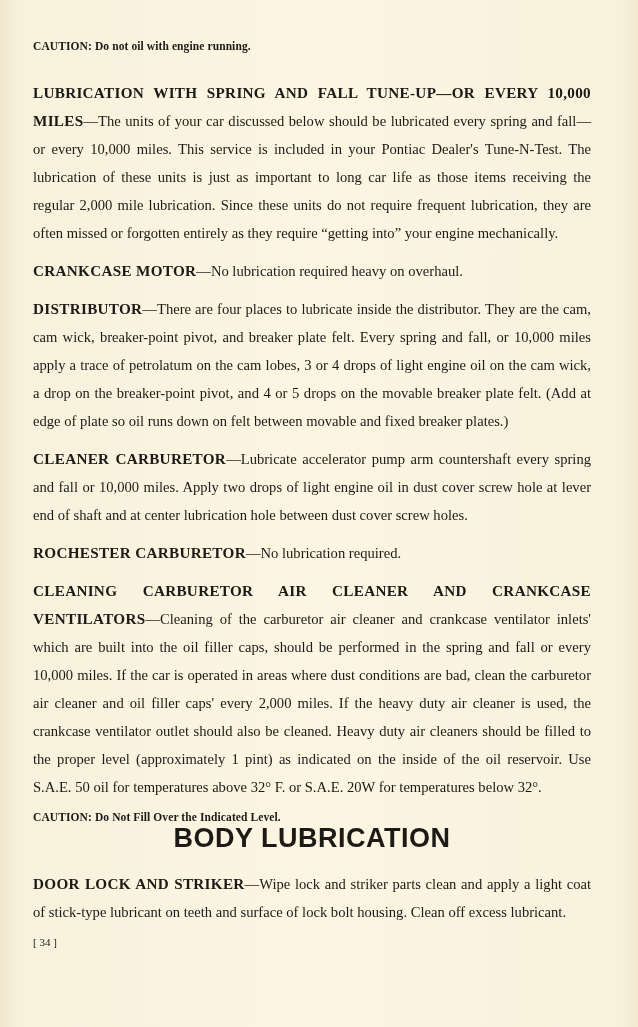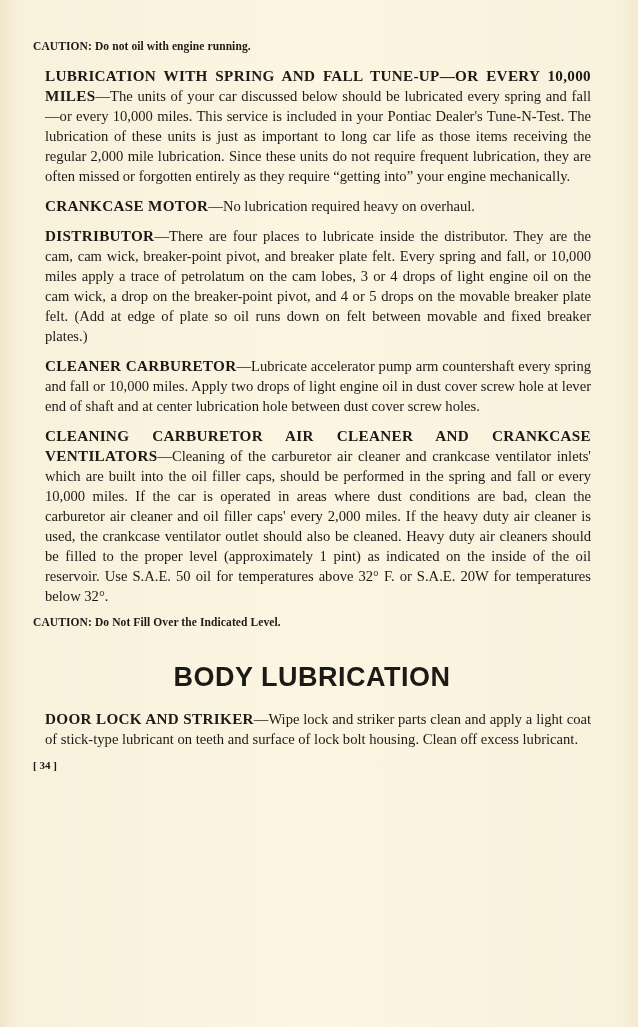--- a/index.html
+++ b/index.html
@@ -28,46 +28,46 @@
       top: 40px;
       width: 558px;
     }
     .caution {
       font-family: "Liberation Serif", serif;
       font-weight: bold;
       font-size: 11.5px;
       letter-spacing: 0.1px;
       margin: 0;
     }
-    .caution-top { margin-bottom: 14px; }
-    .caution-mid { margin-top: 10px; margin-bottom: 34px; }
+    .caution-top { margin-bottom: 27px; }
+    .caution-mid { margin-top: 10px; }
     p.para {
-      margin: 0 0 10px 12px;
+      margin: 0 0 10px 0;
       font-size: 14.6px;
-      line-height: 20px;
+      line-height: 28px;
       text-align: justify;
       text-align-last: left;
       hyphens: manual;
     }
     p.para .heading {
       font-weight: bold;
       font-size: 15.2px;
       letter-spacing: 0.3px;
     }
     .section-title {
       text-align: center;
       font-family: "Liberation Sans", "DejaVu Sans", sans-serif;
       font-weight: bold;
       font-size: 27px;
       letter-spacing: 0.5px;
       margin: 0 0 16px 0;
     }
     .page-number {
       font-size: 11px;
-      font-weight: bold;
+      font-weight: normal;
       margin-top: 10px;
     }
   </style>
 </head>
 <body>
 
 <div class="page">
   <div class="content">
 
     <p class="caution caution-top">CAUTION: Do not oil with engine running.</p>
@@ -81,20 +81,23 @@
     </p>
 
     <p class="para">
       <span class="heading">DISTRIBUTOR</span><span>—There are four places to lubricate inside the distributor. They are the cam, cam wick, breaker-point pivot, and breaker plate felt. Every spring and fall, or 10,000 miles apply a trace of petrolatum on the cam lobes, 3 or 4 drops of light engine oil on the cam wick, a drop on the breaker-point pivot, and 4 or 5 drops on the movable breaker plate felt. (Add at edge of plate so oil runs down on felt between movable and fixed breaker plates.)</span>
     </p>
 
     <p class="para">
       <span class="heading">CLEANER CARBURETOR</span><span>—Lubricate accelerator pump arm countershaft every spring and fall or 10,000 miles. Apply two drops of light engine oil in dust cover screw hole at lever end of shaft and at center lubrication hole between dust cover screw holes.</span>
     </p>
 
+    <p class="para">
+      <span class="heading">ROCHESTER CARBURETOR</span><span>—No lubrication required.</span>
+    </p>
 
     <p class="para">
       <span class="heading">CLEANING CARBURETOR AIR CLEANER AND CRANKCASE VENTILATORS</span><span>—Cleaning of the carburetor air cleaner and crankcase ventilator inlets' which are built into the oil filler caps, should be performed in the spring and fall or every 10,000 miles. If the car is operated in areas where dust conditions are bad, clean the carburetor air cleaner and oil filler caps' every 2,000 miles. If the heavy duty air cleaner is used, the crankcase ventilator outlet should also be cleaned. Heavy duty air cleaners should be filled to the proper level (approximately 1 pint) as indicated on the inside of the oil reservoir. Use S.A.E. 50 oil for temperatures above 32° F. or S.A.E. 20W for temperatures below 32°.</span>
     </p>
 
     <p class="caution caution-mid">CAUTION: Do Not Fill Over the Indicated Level.</p>
 
     <h2 class="section-title">BODY LUBRICATION</h2>
 
     <p class="para">

